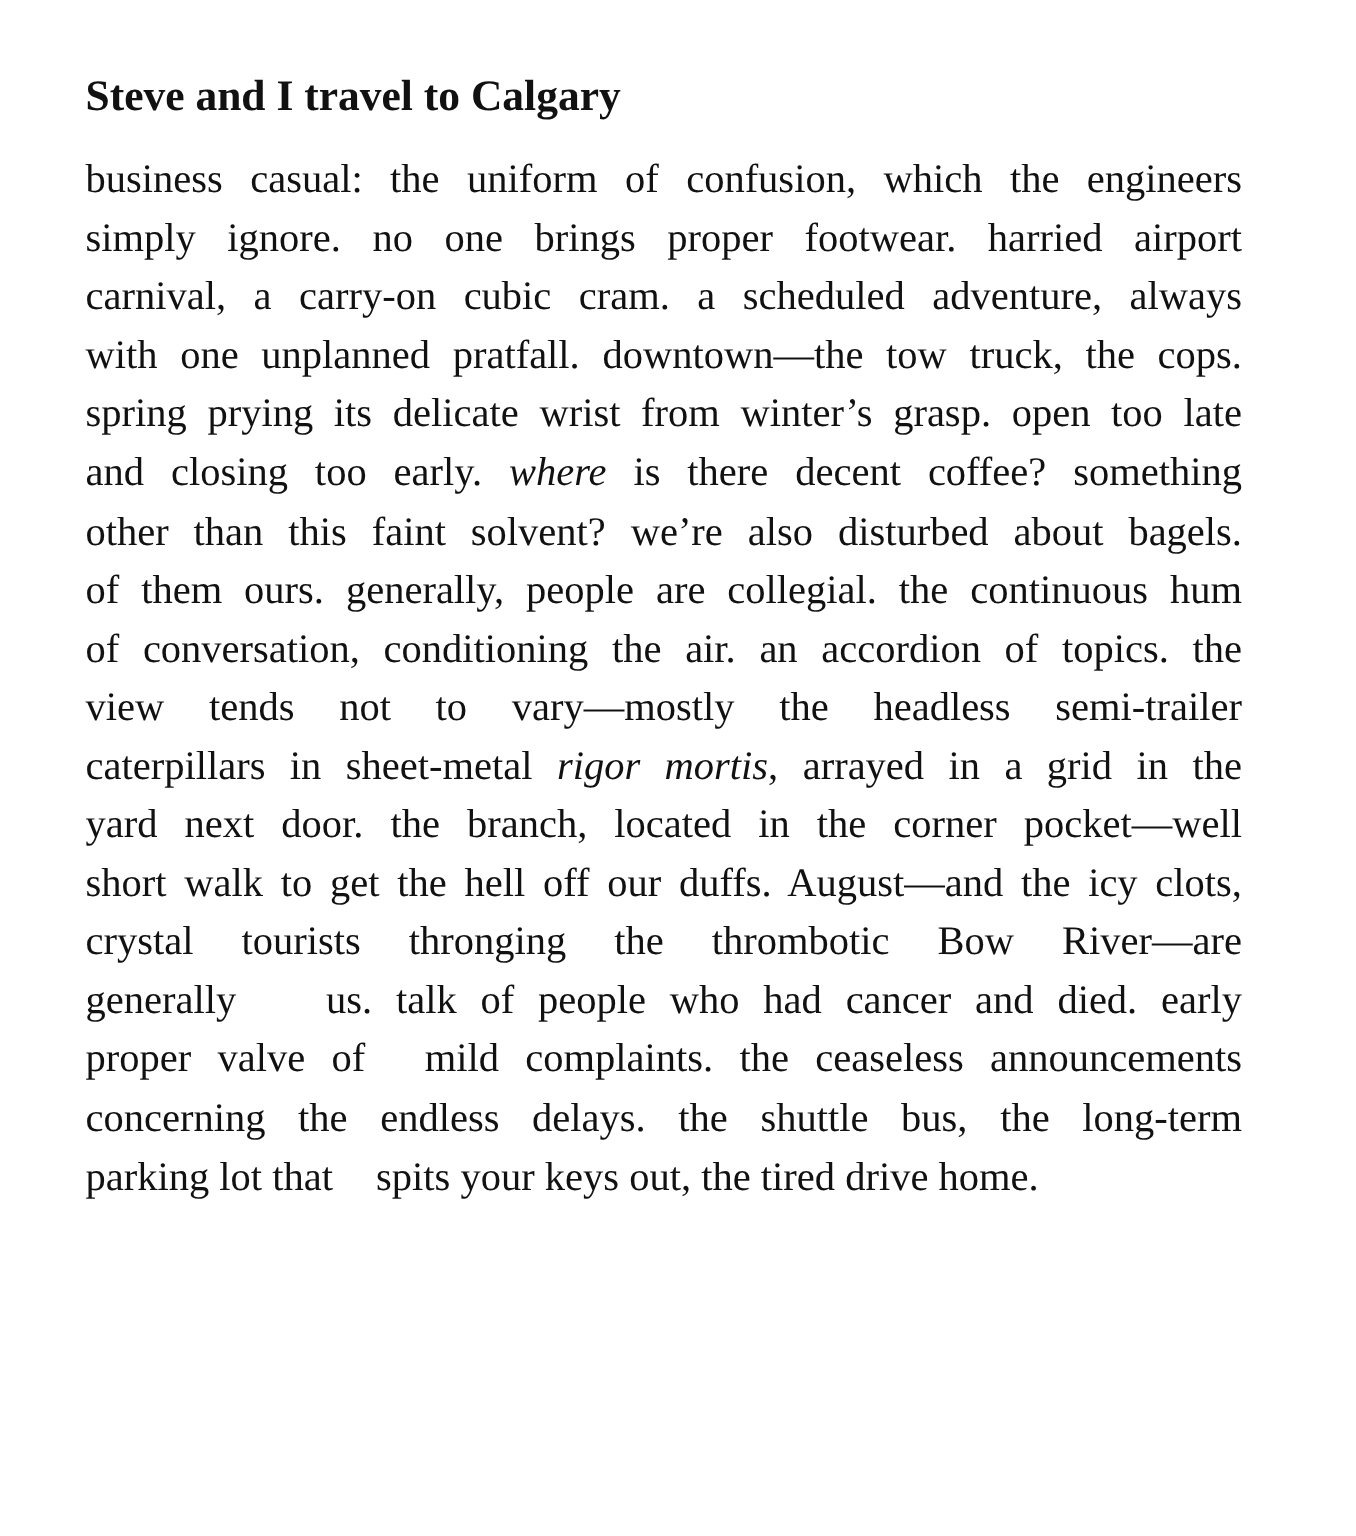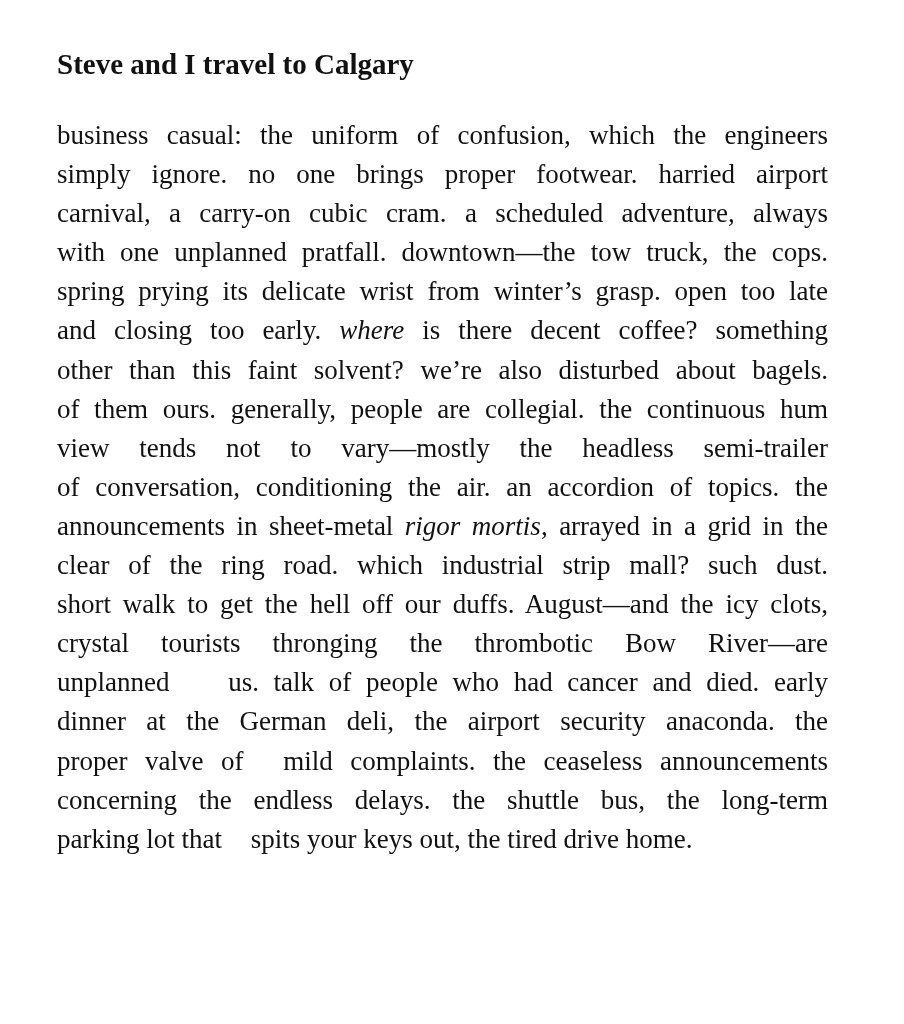--- a/index.html
+++ b/index.html
@@ -18,21 +18,21 @@
     .page {
       position: absolute;
       left: 57px;
       top: 44px;
       width: 771px;
     }
     .title {
       font-weight: bold;
       font-size: 29px;
       line-height: 40px;
-      margin: 0 0 32px 0;
+      margin: 0 0 16px 0;
       white-space: nowrap;
     }
     .poem {
       font-size: 27px;
       line-height: 39.1px;
     }
     .line {
       display: block;
       text-align: justify;
       text-align-last: justify;
@@ -58,26 +58,25 @@
   <div class="poem">
 
     <span class="line">business casual: the uniform of confusion, which the engineers</span>
     <span class="line">simply ignore. no one brings proper footwear. harried airport</span>
     <span class="line">carnival, a carry-on cubic cram. a scheduled adventure, always</span>
     <span class="line">with one unplanned pratfall. downtown—the tow truck, the cops.</span>
     <span class="line">spring prying its delicate wrist from winter’s grasp. open too late</span>
     <span class="line"><span>and closing too early. </span><em>where</em><span> is there decent coffee? something</span></span>
     <span class="line">other than this faint solvent? we’re also disturbed about bagels.</span>
     <span class="line">of them ours. generally, people are collegial. the continuous hum</span>
+    <span class="line">of conversation, conditioning the air. an accordion of topics. the</span>
     <span class="line">view tends not to vary—mostly the headless semi-trailer</span>
-    <span class="line">of conversation, conditioning the air. an accordion of topics. the</span>
-    <span class="line"><span>announcements in sheet-metal </span><em>rigor mortis</em><span>, arrayed in a grid in the</span></span>
-    <span class="line">clear of the ring road. which industrial strip mall? such dust.</span>
+    <span class="line"><span>caterpillars in sheet-metal </span><em>rigor mortis</em><span>, arrayed in a grid in the</span></span>
+    <span class="line">yard next door. the branch, located in the corner pocket—well</span>
     <span class="line">short walk to get the hell off our duffs. August—and the icy clots,</span>
     <span class="line">crystal tourists thronging the thrombotic Bow River—are</span>
-    <span class="line"><span>unplanned</span><span class="gap" style="width:44px"></span> <span>us. talk of people who had cancer and died. early</span></span>
-    <span class="line">dinner at the German deli, the airport security anaconda. the</span>
+    <span class="line"><span>generally</span><span class="gap" style="width:44px"></span> <span>us. talk of people who had cancer and died. early</span></span>
     <span class="line"><span>proper valve of</span><span class="gap" style="width:22px"></span> <span>mild complaints. the ceaseless announcements</span></span>
     <span class="line">concerning the endless delays. the shuttle bus, the long-term</span>
     <span class="line last" style="text-align:center;"><span>parking lot that</span><span class="gap" style="width:22px"></span> <span>spits your keys out, the tired drive home.</span></span>
 
   </div>
 </div>
 
 </body></html>

